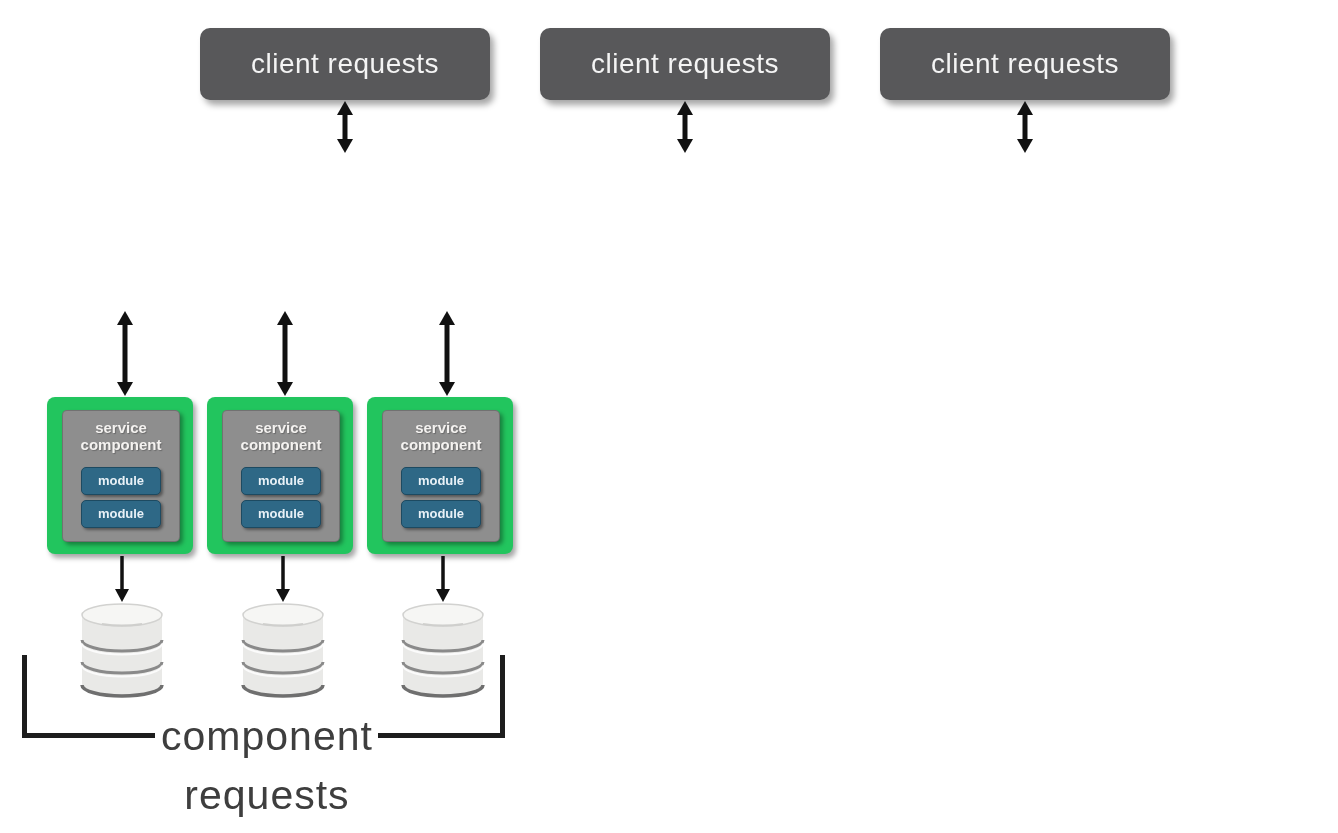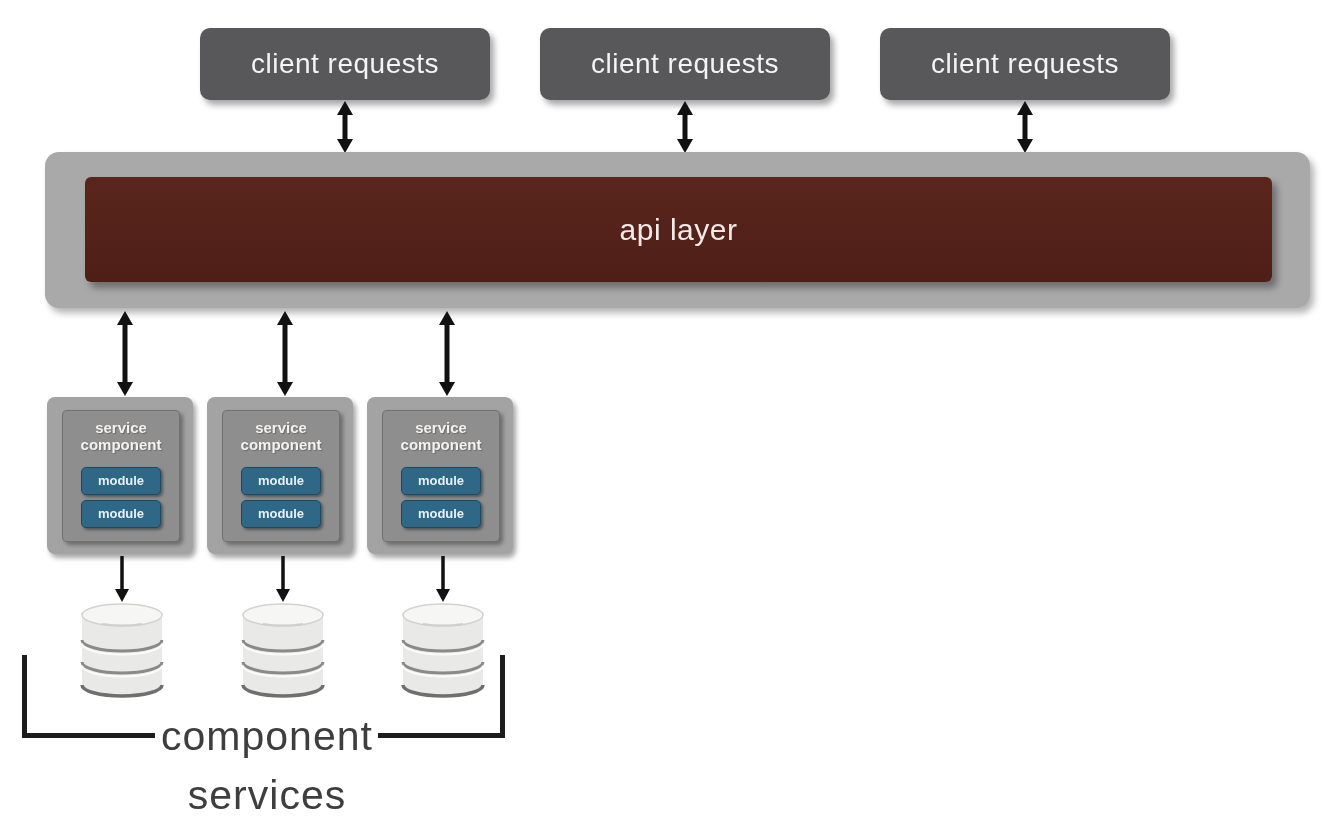--- a/index.html
+++ b/index.html
@@ -58,21 +58,21 @@
     align-items: center;
     justify-content: center;
   }
 
   
   .svc-outer {
     position: absolute;
     top: 397px;
     width: 146px;
     height: 157px;
-    background: #a3a3a3;
+    background: #22c55e;
     border-radius: 8px;
     box-shadow: 3px 4px 5px rgba(0,0,0,0.35);
   }
   .svc-inner {
     position: absolute;
     left: 15px;
     top: 13px;
     width: 116px;
     height: 130px;
     background: #8e8e8e;
@@ -150,25 +150,20 @@
     <line x1="12" y1="11" x2="12" y2="41" stroke="#111" stroke-width="5"></line>
     <polygon points="12,0 4,14 20,14" fill="#111"></polygon>
     <polygon points="12,52 4,38 20,38" fill="#111"></polygon>
   </svg>
   <svg class="arrow-svg" style="left:1013px;top:101px;" width="24" height="52" viewBox="0 0 24 52">
     <line x1="12" y1="11" x2="12" y2="41" stroke="#111" stroke-width="5"></line>
     <polygon points="12,0 4,14 20,14" fill="#111"></polygon>
     <polygon points="12,52 4,38 20,38" fill="#111"></polygon>
   </svg>
 
-  <div class="api-outer">
-    <div class="api-inner">
-      <span>api layer</span>
-    </div>
-  </div>
 
   <svg class="arrow-svg" style="left:113px;top:311px;" width="24" height="85" viewBox="0 0 24 85">
     <line x1="12" y1="11" x2="12" y2="74" stroke="#111" stroke-width="5"></line>
     <polygon points="12,0 4,14 20,14" fill="#111"></polygon>
     <polygon points="12,85 4,71 20,71" fill="#111"></polygon>
   </svg>
   <svg class="arrow-svg" style="left:273px;top:311px;" width="24" height="85" viewBox="0 0 24 85">
     <line x1="12" y1="11" x2="12" y2="74" stroke="#111" stroke-width="5"></line>
     <polygon points="12,0 4,14 20,14" fill="#111"></polygon>
     <polygon points="12,85 4,71 20,71" fill="#111"></polygon>
@@ -244,15 +239,15 @@
     <ellipse cx="44" cy="13" rx="40" ry="11" fill="#f6f6f4" stroke="#d2d2d0" stroke-width="1.5"></ellipse>
     <path d="M24 22 A40 11 0 0 0 64 22" fill="none" stroke="#cfcfcd" stroke-width="2"></path>
   </svg>
 
   <div class="bracket-piece" style="left:22px;top:655px;width:5px;height:83px;"></div>
   <div class="bracket-piece" style="left:22px;top:733px;width:133px;height:5px;"></div>
   <div class="bracket-piece" style="left:378px;top:733px;width:127px;height:5px;"></div>
   <div class="bracket-piece" style="left:500px;top:655px;width:5px;height:83px;"></div>
 
   <div class="group-label" style="left:152px;top:713px;">component</div>
-  <div class="group-label" style="left:152px;top:772px;">services</div>
+  <div class="group-label" style="left:152px;top:772px;">requests</div>
 
 </div>
 
 </body></html>

